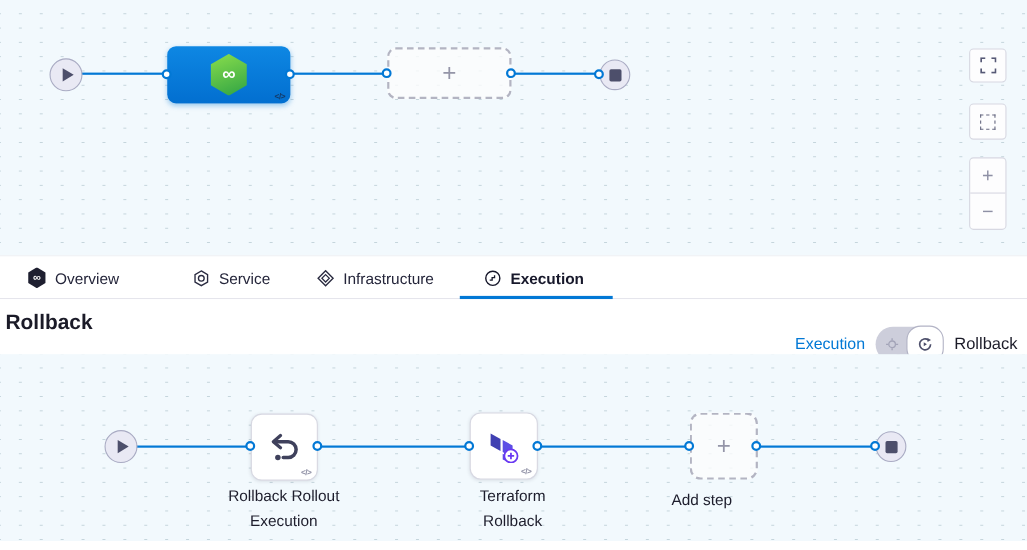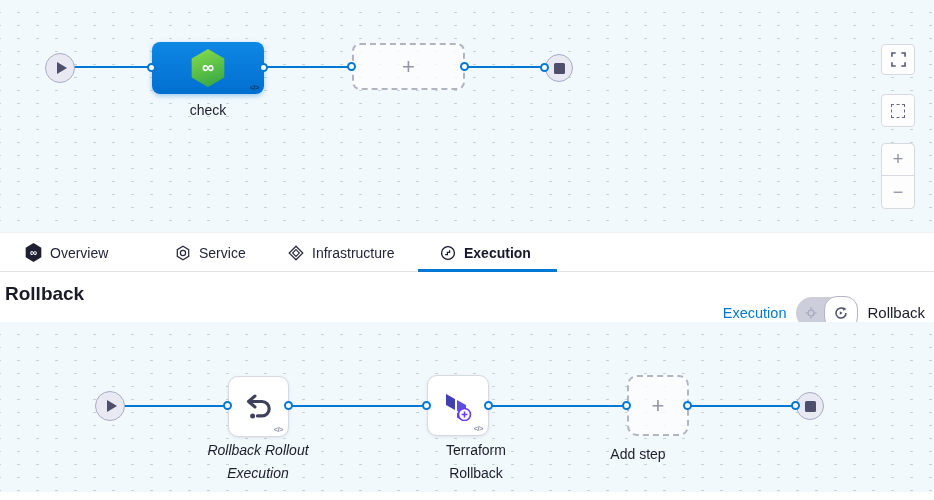--- a/index.html
+++ b/index.html
@@ -91,21 +91,20 @@
   <div class="line" style="left:465px; top:66px; width:80px;"></div>
 
   <div class="round-node" style="left:45px; top:53px;">
     <span class="tri"></span>
   </div>
 
   <div class="stage-node">
     <span class="hexagon">∞</span>
     <span class="code-glyph">&lt;/&gt;</span>
   </div>
-  <div class="node-label" style="left:152px; top:99px; width:112px;">check</div>
 
   <div class="dashed-node" style="left:352px; top:43px; width:113px; height:47px;">
     <span>+</span>
   </div>
 
   <div class="round-node small" style="left:545px; top:54px;">
     <span class="sq"></span>
   </div>
 
   <span class="port" style="left:147px; top:63px;"></span>
@@ -203,36 +202,36 @@
   </div>
 
   <div class="step-node" style="left:228px; top:54px;">
     <svg width="32" height="32" viewBox="0 0 32 32">
       <path d="M12 5 5.5 10.5 12 16" stroke="#3f415c" stroke-width="3" fill="none" stroke-linecap="round" stroke-linejoin="round"></path>
       <path d="M6.5 10.5H19a7.2 7.2 0 0 1 0 14.4h-4.5" stroke="#3f415c" stroke-width="3.2" fill="none" stroke-linecap="round"></path>
       <circle cx="9.6" cy="24.9" r="2.5" fill="#3f415c"></circle>
     </svg>
     <span class="code-glyph">&lt;/&gt;</span>
   </div>
-  <div class="node-label" style="left:168px; top:117px; width:180px;font-style:italic;">
+  <div class="node-label" style="left:168px; top:117px; width:180px;">
     <div>Rollback Rollout</div>
     <div>Execution</div>
   </div>
 
   <div class="step-node" style="left:427px; top:53px; width:62px;">
     <svg width="30" height="30" viewBox="0 0 30 30">
       <polygon points="3,3 12,8 12,19 3,14" fill="#4040b2"></polygon>
       <polygon points="14,9 23,14 23,25 14,20" fill="#5c4ee5"></polygon>
       <polygon points="14,21.5 19,24.3 19,29 14,26.7" fill="#5c4ee5"></polygon>
       <circle cx="21.5" cy="23.5" r="6" fill="#fff" stroke="#6938f2" stroke-width="1.6"></circle>
       <path d="M21.5 20.6v5.8M18.6 23.5h5.8" stroke="#6938f2" stroke-width="1.6"></path>
     </svg>
     <span class="code-glyph">&lt;/&gt;</span>
   </div>
-  <div class="node-label" style="left:416px; top:117px; width:120px;">
+  <div class="node-label" style="left:406px; top:117px; width:120px;">
     <div>Terraform</div>
     <div>Rollback</div>
   </div>
 
   <div class="dashed-node" style="left:627px; top:53px; width:62px; height:61px; border-radius:10px;">
     <span>+</span>
   </div>
   <div class="node-label" style="left:572px; top:121px; width:132px;">Add step</div>
 
   <div class="round-node small" style="left:796px; top:70px;">

